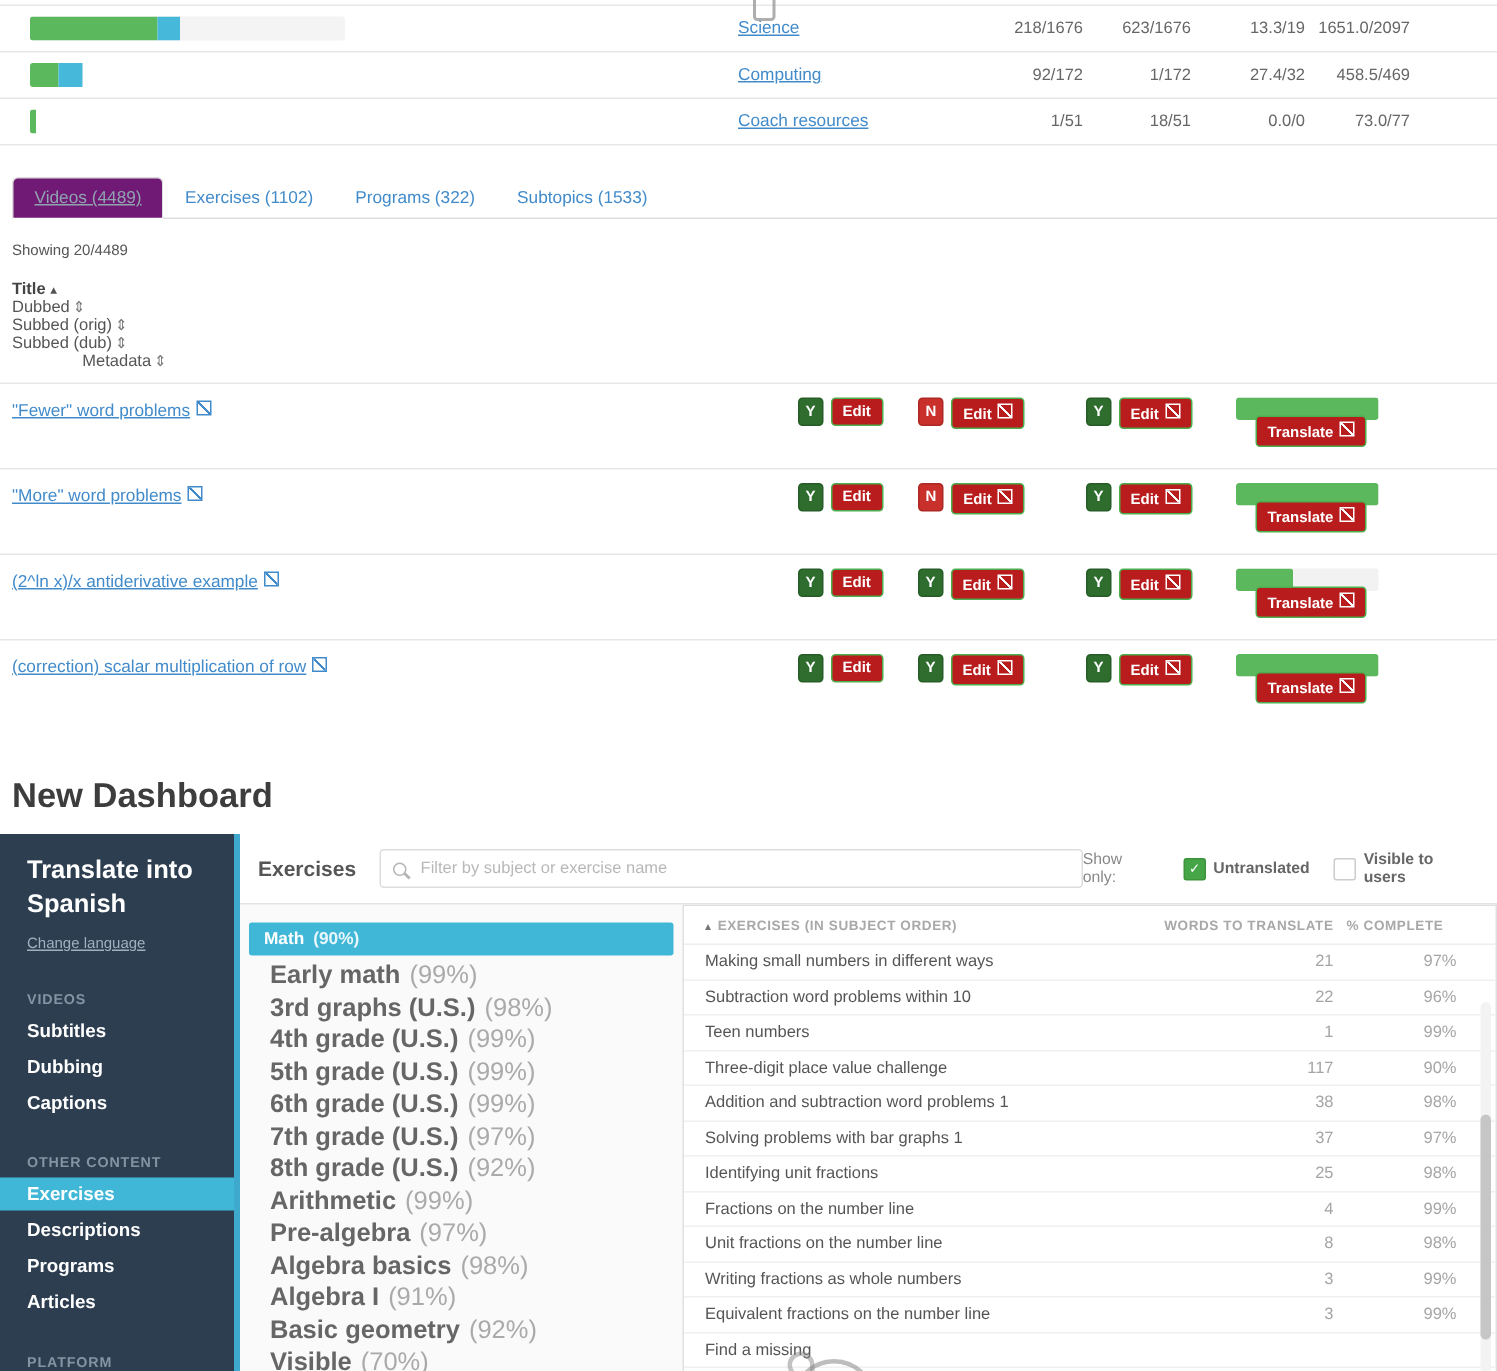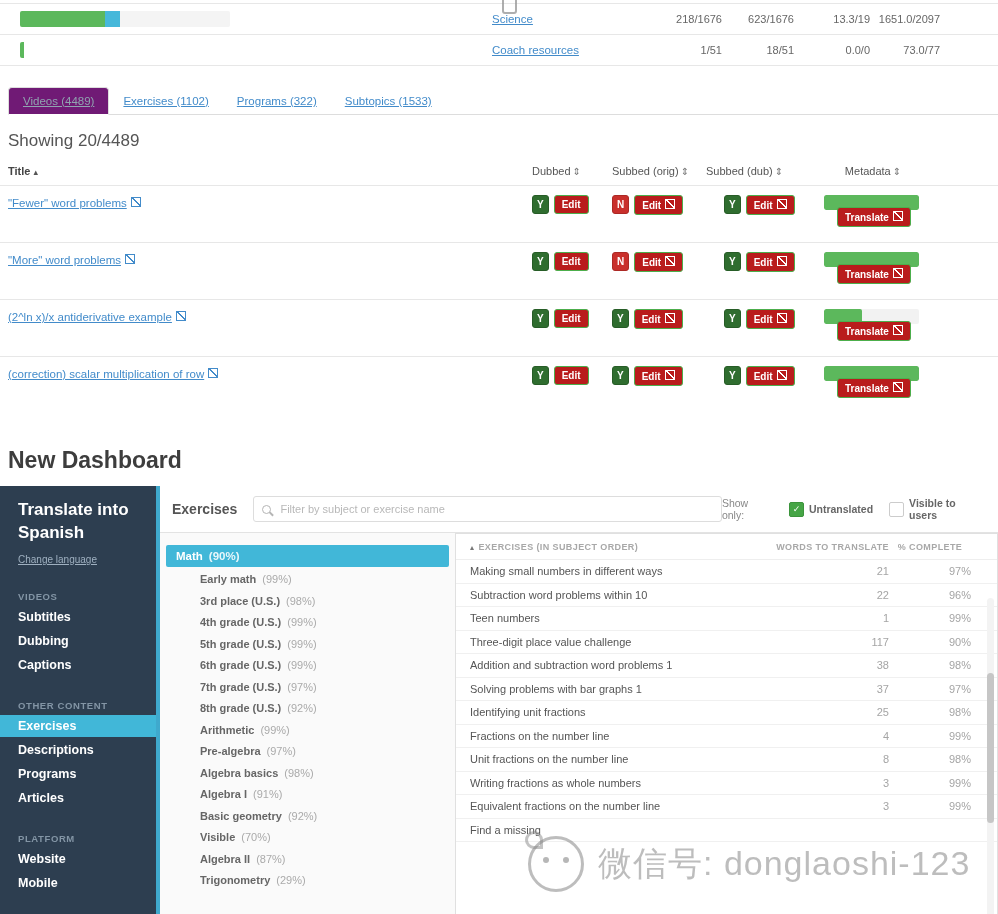--- a/index.html
+++ b/index.html
@@ -16,25 +16,25 @@
   .track.t1{background:#f4f4f4;}
   .seg-g{background:#5cb85c;height:100%;}
   .seg-b{background:#46b8da;height:100%;}
   .sum-link{width:135px;flex:none;font-size:11.5px;color:#428bca;text-decoration:underline;cursor:pointer;}
   .sum-col{text-align:right;font-size:11px;color:#666;}
   .c1{width:95px;} .c2{width:72px;} .c3{width:76px;} .c4{width:70px;}
 
   .tabs{display:flex;align-items:flex-end;margin:18px 0 0 8px;border-bottom:1px solid #ddd;height:30px;padding-right:30px;}
   .tab{font-size:11.5px;padding:7px 14px;cursor:pointer;}
   .tab.active{border:1px solid #ddd;border-bottom:1px solid #fff;border-radius:4px 4px 0 0;background:#701a75;color:#90a4b0;text-decoration:underline;margin-bottom:-1px;}
-  .tab.link{color:#428bca;text-decoration:underline;}
-
-  .showing{margin:16px 12px 10px 8px;font-size:17px;color:#555;}
-
-  .vt-header{display:flex;padding:4px 8px 8px;font-size:11px;color:#555;}
+  .tab.link{color:#428bca;}
+
+  .showing{margin:16px 12px 10px 8px;font-size:10px;color:#555;}
+
+  .vt-header{display:flex;padding:4px 8px 8px;font-size:11px;color:#555;flex-direction:column;}
   .vth-title{width:524px;flex:none;font-weight:bold;color:#444;}
   .vth-col{font-weight:normal;color:#555;}
   .vth-d{width:80px;} .vth-so{width:94px;} .vth-sd{width:92px;} .vth-m{width:150px;text-align:center;}
   .sort{color:#777;font-size:10px;margin-left:2px;}
   .caret{color:#555;font-size:9px;margin-left:3px;}
 
   .vt-row{display:flex;align-items:flex-start;border-top:1px solid #e7e7e7;padding:9px 8px 6px;height:41px;}
   .vt-title{width:524px;flex:none;font-size:11.5px;color:#428bca;text-decoration:underline;cursor:pointer;padding-top:2px;}
   .ext{display:inline-block;width:8px;height:8px;border:1px solid #428bca;margin-left:4px;
        background:linear-gradient(45deg,transparent 44%,#428bca 44%,#428bca 58%,transparent 58%);}
@@ -74,21 +74,21 @@
   .cb{width:13px;height:13px;border-radius:2px;margin:0 5px 0 16px;flex:none;cursor:pointer;}
   .cb.checked{background:#46a546;border:1px solid #3c943c;color:#fff;font-size:9px;line-height:13px;text-align:center;}
   .cb.un{background:#fff;border:1px solid #ccc;}
   .cb-label{color:#666;font-weight:bold;}
 
   .content{flex:1;display:flex;min-height:0;}
   .subjects{width:295px;flex:none;padding-top:12px;overflow:hidden;}
   .subj-sel{height:22px;line-height:22px;background:#41b7d8;color:#fff;font-weight:bold;font-size:11.5px;
             padding-left:10px;margin:0 6px 2px 6px;border-radius:2px;cursor:pointer;}
   .subj-sel .pct{color:#e8f7fb;font-weight:bold;margin-left:6px;}
-  .subj-item{height:21.5px;line-height:21.5px;padding-left:40px;font-size:11px;color:#666;font-weight:bold;cursor:pointer;white-space:nowrap;}
+  .subj-item{height:21.5px;line-height:21.5px;padding-left:20px;font-size:17px;color:#666;font-weight:bold;cursor:pointer;white-space:nowrap;}
   .subj-item .pct{color:#aaa;font-weight:normal;margin-left:6px;}
 
   .card{flex:1;background:#fff;border:1px solid #e0e0e0;position:relative;min-width:0;}
   .card-header{display:flex;align-items:center;padding:11px 14px 12px;border-bottom:1px solid #e8e8e8;}
   .donut{width:22px;height:22px;border-radius:50%;border:6px solid #2bacd4;border-top-color:#c9e8f2;transform:rotate(40deg);margin-right:12px;flex:none;}
   .ch-title{font-size:13px;font-weight:bold;color:#444;}
   .ch-title .subj{color:#3da0c4;} .ch-title .tpct{color:#444;}
   .ch-sub{font-size:11.5px;color:#9cb4bd;margin-top:3px;}
   .bookmark{margin-left:auto;display:flex;align-items:center;cursor:pointer;}
   .bm-icon{width:10px;height:13px;background:#222;clip-path:polygon(0 0,100% 0,100% 100%,50% 70%,0 100%);margin-right:6px;}
@@ -127,20 +127,33 @@
             <div class="track t1">
               <div class="seg-g" style="width:85px"></div>
               <div class="seg-b" style="width:15px"></div>
             </div>
           </div>
         <a class="sum-link">Science</a>
         <div class="sum-col c1">218/1676</div>
         <div class="sum-col c2">623/1676</div>
         <div class="sum-col c3">13.3/19</div>
         <div class="sum-col c4">1651.0/2097</div>
+      </div>
+      <div class="sum-row">
+        <div class="bar-cell">
+            <div class="track">
+              <div class="seg-g" style="width:19px"></div>
+              <div class="seg-b" style="width:16px"></div>
+            </div>
+          </div>
+        <a class="sum-link">Computing</a>
+        <div class="sum-col c1">92/172</div>
+        <div class="sum-col c2">1/172</div>
+        <div class="sum-col c3">27.4/32</div>
+        <div class="sum-col c4">458.5/469</div>
       </div>
       <div class="sum-row">
         <div class="bar-cell">
             <div class="track">
               <div class="seg-g" style="width:4px"></div>
             </div>
           </div>
         <a class="sum-link">Coach resources</a>
         <div class="sum-col c1">1/51</div>
         <div class="sum-col c2">18/51</div>
@@ -253,21 +266,21 @@
           <span class="cb-label">Untranslated</span>
           <span class="cb un"></span>
           <span class="cb-label">Visible to users</span>
         </div>
       </div>
 
       <div class="content">
         <div class="subjects">
           <div class="subj-sel"><span>Math</span><span class="pct">(90%)</span></div>
           <div class="subj-item"><span>Early math</span><span class="pct">(99%)</span></div>
-          <div class="subj-item"><span>3rd place (U.S.)</span><span class="pct">(98%)</span></div>
+          <div class="subj-item"><span>3rd graphs (U.S.)</span><span class="pct">(98%)</span></div>
           <div class="subj-item"><span>4th grade (U.S.)</span><span class="pct">(99%)</span></div>
           <div class="subj-item"><span>5th grade (U.S.)</span><span class="pct">(99%)</span></div>
           <div class="subj-item"><span>6th grade (U.S.)</span><span class="pct">(99%)</span></div>
           <div class="subj-item"><span>7th grade (U.S.)</span><span class="pct">(97%)</span></div>
           <div class="subj-item"><span>8th grade (U.S.)</span><span class="pct">(92%)</span></div>
           <div class="subj-item"><span>Arithmetic</span><span class="pct">(99%)</span></div>
           <div class="subj-item"><span>Pre-algebra</span><span class="pct">(97%)</span></div>
           <div class="subj-item"><span>Algebra basics</span><span class="pct">(98%)</span></div>
           <div class="subj-item"><span>Algebra I</span><span class="pct">(91%)</span></div>
           <div class="subj-item"><span>Basic geometry</span><span class="pct">(92%)</span></div>

